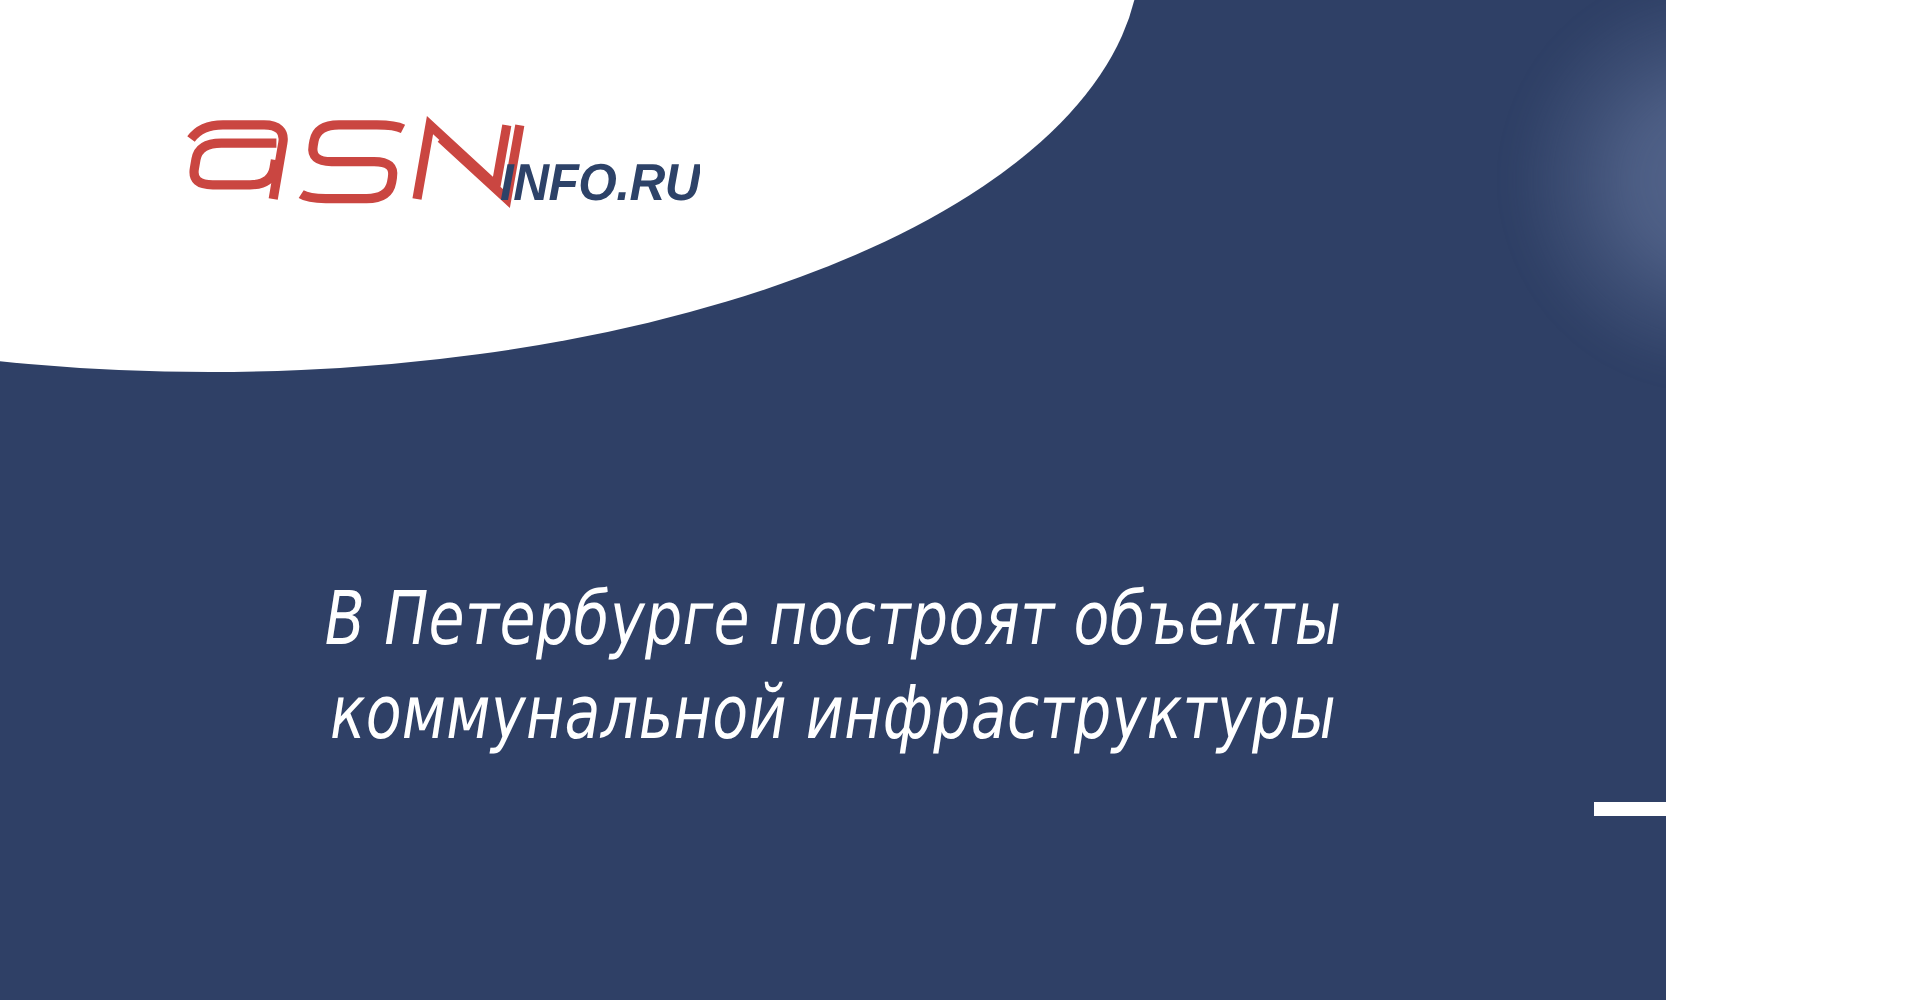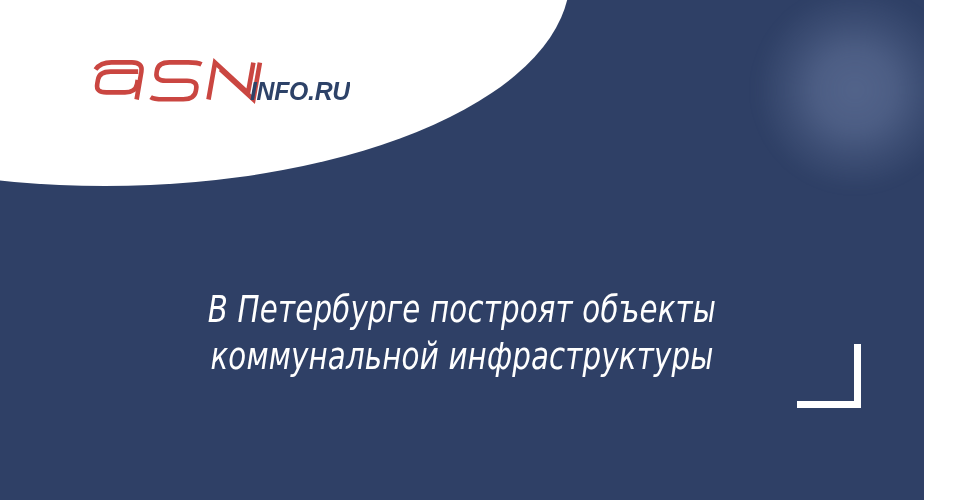--- a/index.html
+++ b/index.html
@@ -2,21 +2,21 @@
 <html><head>
 <meta charset="utf-8">
 <style>
   html, body {
     margin: 0;
     padding: 0;
     background: #ffffff;
   }
   #card {
     position: relative;
-    width: 924px;
+    width: 833px;
     height: 500px;
     overflow: hidden;
     background: #2f4066;
     font-family: "Liberation Sans", "DejaVu Sans", sans-serif;
   }
 
   
   #glow {
     position: absolute;
     left: 755px;

